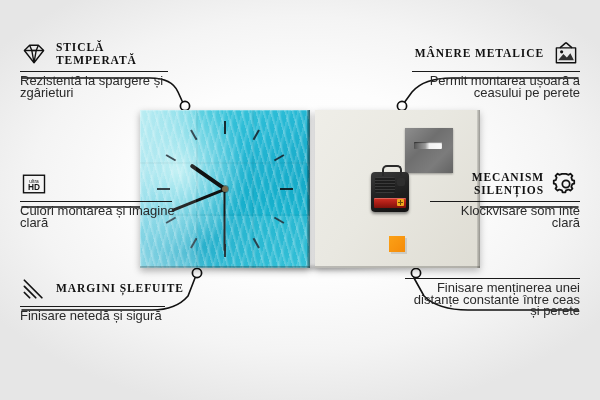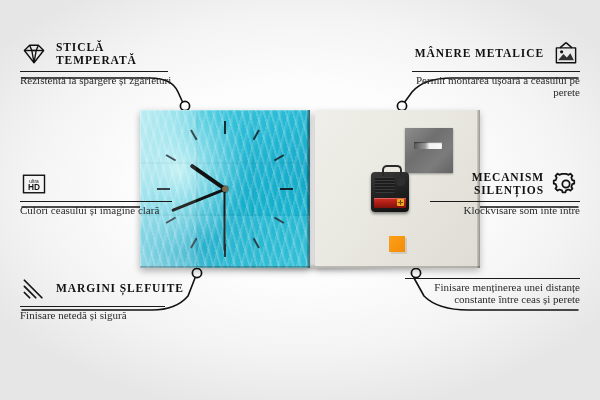--- a/index.html
+++ b/index.html
@@ -104,22 +104,22 @@
   
   .callout{position:absolute;}
   .co-head{display:flex;align-items:center;gap:8px;}
   .co-title{
     font-size:11.5px;line-height:13.5px;font-weight:bold;
     letter-spacing:.9px;color:#111;text-transform:uppercase;
     font-family:"Liberation Serif", serif;
   }
   .co-rule{height:1px;background:#1a1a1a;margin-top:3px;}
   .co-sub{
-    font-size:11px;line-height:11.5px;color:#2a2a2a;margin-top:3px;
-    font-family:Liberation Serif, serif;
+    font-size:13px;line-height:11.5px;color:#2a2a2a;margin-top:3px;
+    font-family:Liberation Sans, sans-serif;
   }
   .co-icon{width:28px;height:28px;flex:0 0 28px;display:block;}
   .left .co-head{justify-content:flex-start;}
   .left .co-title{text-align:left;}
   .left .co-sub{text-align:left;}
   .right .co-head{justify-content:flex-end;}
   .right .co-title{text-align:right;}
   .right .co-sub{text-align:right;}
 </style>
 </head>
@@ -234,21 +234,21 @@
 
   <div class="callout left" style="left:20px;top:170px;width:174px;">
     <div class="co-head">
       <svg class="co-icon" viewBox="0 0 32 32">
         <rect x="4" y="6" width="24" height="20" fill="none" stroke="#111" stroke-width="1.6"></rect>
         <text x="16" y="14.5" font-family="Liberation Sans, sans-serif" font-size="5.5" text-anchor="middle" fill="#111">ultra</text>
         <text x="16" y="23" font-family="Liberation Sans, sans-serif" font-size="9.5" font-weight="bold" text-anchor="middle" fill="#111">HD</text>
       </svg>
     </div>
     <div class="co-rule" style="width:152px;"></div>
-    <div class="co-sub">Culori ceasului și imagine clară</div>
+    <div class="co-sub">Culori montarea și imagine clară</div>
   </div>
 
   <div class="callout left" style="left:20px;top:275px;width:168px;">
     <div class="co-head">
       <svg class="co-icon" viewBox="0 0 32 32">
         <g stroke="#111" stroke-width="2" stroke-linecap="round">
           <path d="M5 6 L25 26"></path>
             <path d="M5 13 L18 26"></path>
             <path d="M5 20 L11 26"></path>
         </g>
@@ -280,21 +280,21 @@
     <div class="co-head">
       <div class="co-title" style="flex:1">MECANISM SILENȚIOS</div>
       <svg class="co-icon" viewBox="0 0 32 32">
         <g fill="none" stroke="#111" stroke-width="2" stroke-linejoin="round">
           <path d="M16 4.5 l3.1 1.0 1.9-1.3 2.4 2.4 -1.3 1.9 1.0 3.1 2.3 .6 v3.4 l-2.3 .6 -1.0 3.1 1.3 1.9 -2.4 2.4 -1.9-1.3 -3.1 1.0 -.6 2.3 h-3.4 l-.6-2.3 -3.1-1.0 -1.9 1.3 -2.4-2.4 1.3-1.9 -1.0-3.1 -2.3-.6 v-3.4 l2.3-.6 1.0-3.1 -1.3-1.9 2.4-2.4 1.9 1.3 3.1-1.0 z"></path>
           <circle cx="16" cy="16" r="4.2"></circle>
         </g>
       </svg>
     </div>
     <div class="co-rule" style="width:150px;"></div>
-    <div class="co-sub">Klockvisare som inte între</div>
+    <div class="co-sub">Klockvisare som inte clară</div>
   </div>
 
   <div class="callout right" style="right:20px;top:275px;width:175px;">
     <div class="co-rule" style="width:175px;"></div>
     <div class="co-sub">Finisare menținerea unei distanțe constante între ceas și perete</div>
   </div>
 
 </div>
 
 </body></html>

